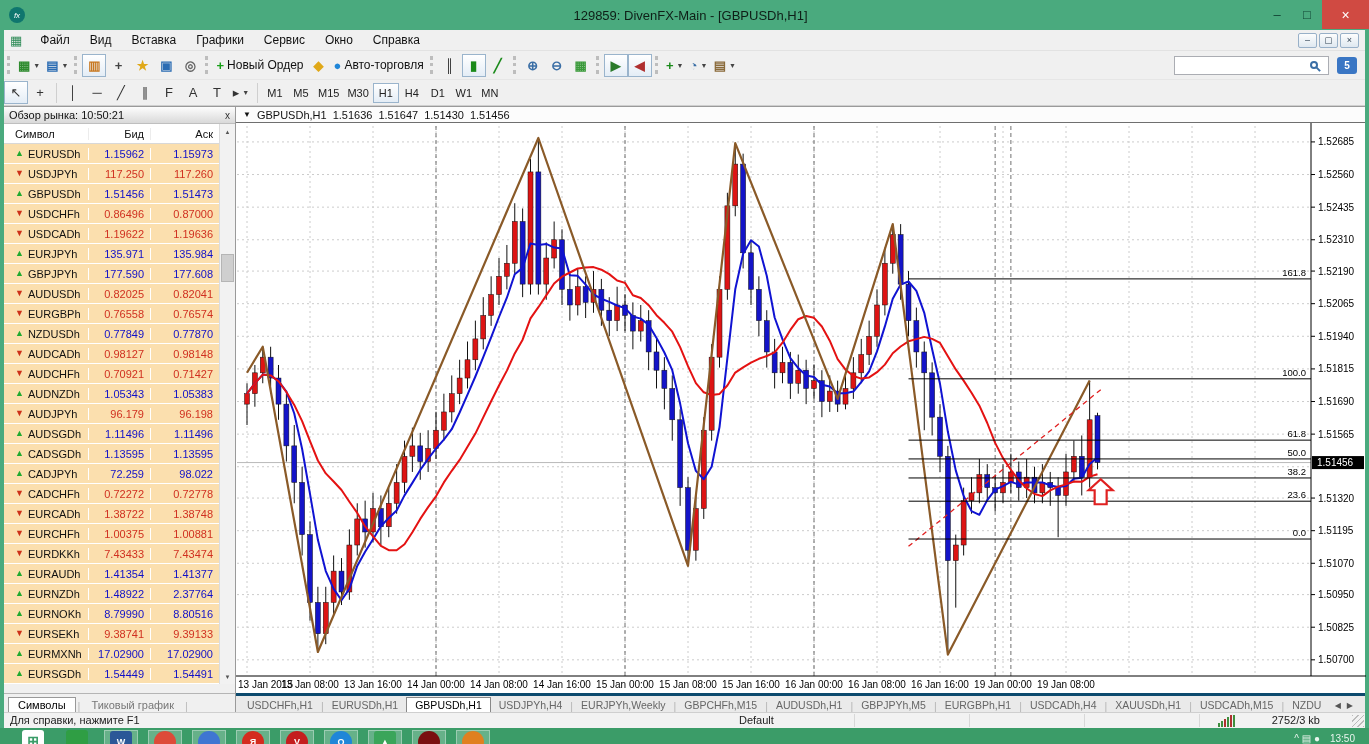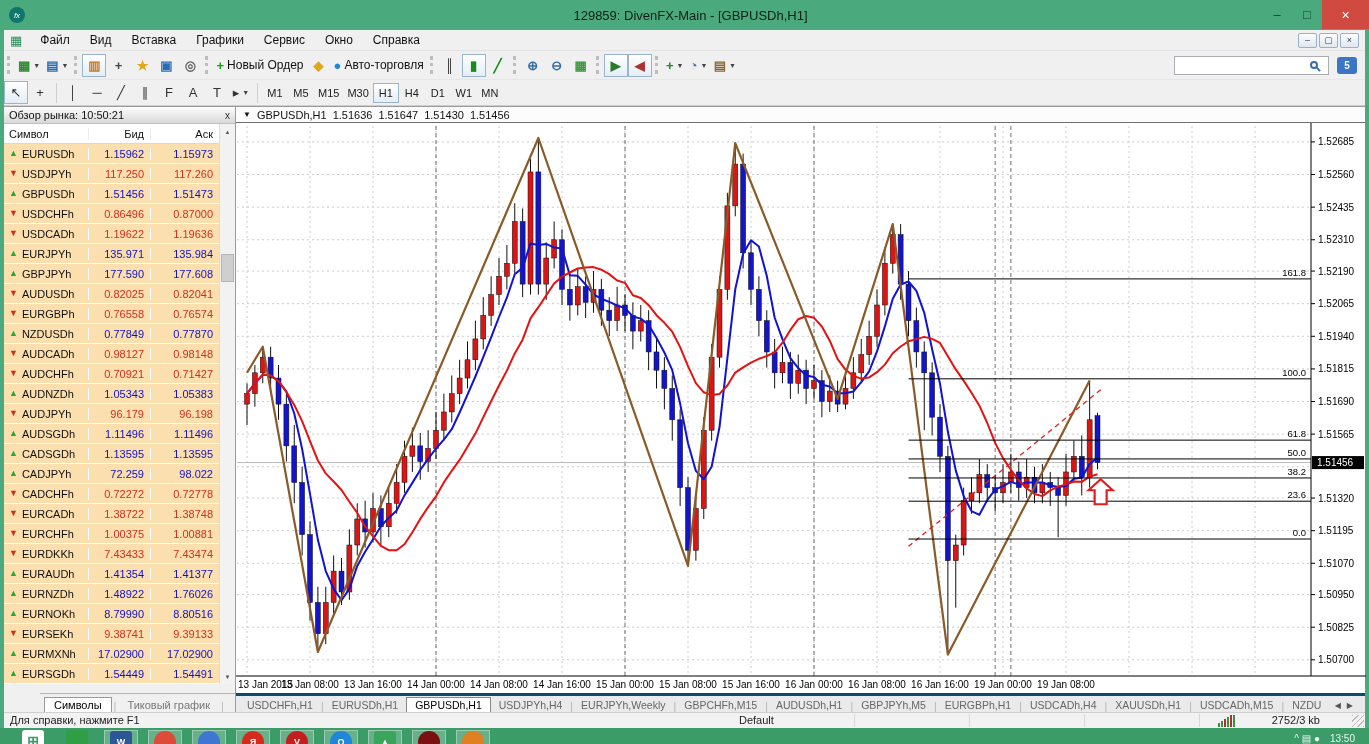--- a/index.html
+++ b/index.html
@@ -43,32 +43,32 @@
                display:flex; align-items:center; justify-content:center; margin-left:14px; }
 
   
   #market-watch { position:absolute; left:4px; top:106px; width:231px; height:606px; background:#f0f0f0; border-top:1px solid #9a9a9a; display:flex; flex-direction:column; }
   .mw-title { height:17px; background:linear-gradient(#fdfdfd,#d9d9d9); border-bottom:1px solid #bfbfbf; display:flex; align-items:center; font-size:11px; padding:0 5px; }
   .mw-close { margin-left:auto; font-size:10px; color:#333; }
   .mw-table { position:relative; background:#fff; }
   .mw-head { display:flex; height:20px; align-items:center; border-bottom:1px solid #d8d8d8; background:#fff; width:215px; font-size:11px; }
   .mw-rows { width:215px; }
   .mw-row { display:flex; height:20px; align-items:center; background:#fbdfae; border-bottom:1px solid #fff; font-size:11px; }
-  .c-sym { width:84px; padding-left:5px; display:flex; align-items:center; gap:4px; }
+  .c-sym { width:84px; padding-left:11px; display:flex; align-items:center; gap:4px; }
   .c-bid, .c-ask { width:62px; text-align:right; padding-right:6px; border-left:1px solid #fff; }
   .c-ask { width:69px; }
   .mw-head .c-bid, .mw-head .c-ask { border-left:1px solid #ececec; }
   .dir { font-size:9px; line-height:9px; }
   .up .c-bid,.up .c-ask { color:#1010c8; } .up .dir { color:#1faa30; }
   .down .c-bid,.down .c-ask { color:#d03020; } .down .dir { color:#cc3018; }
   .mw-scroll { position:absolute; right:0; top:0; bottom:0; width:16px; background:#f2f2f2; border-left:1px solid #dcdcdc; }
   .mw-scroll .sb-up,.mw-scroll .sb-dn { position:absolute; left:0; width:15px; height:15px; font-size:6px; color:#555; display:flex; align-items:center; justify-content:center; }
   .sb-up{ top:0; } .sb-dn{ bottom:0; }
   .sb-thumb { position:absolute; left:1px; top:130px; width:13px; height:28px; background:#cfcfcf; border:1px solid #b5b5b5; }
-  .mw-tabs { margin-top:auto; height:19px; background:#f0f0f0; border-top:1px solid #b5b5b5; display:flex; align-items:flex-end; font-size:11px; padding-left:4px;margin-left:36px; }
+  .mw-tabs { margin-top:auto; height:19px; background:#f0f0f0; border-top:1px solid #b5b5b5; display:flex; align-items:flex-end; font-size:11px; padding-left:4px; }
   .mw-tab { padding:1px 9px; color:#777; }
   .mw-tab.active { background:#fff; border:1px solid #999; border-bottom:none; color:#000; }
   .mw-tabsep { color:#bbb; padding:0 2px; }
 
   
   #chart-window { position:absolute; left:235px; top:106px; width:1130px; height:606px; background:#fff; border-top:1px solid #9a9a9a; border-left:1px solid #9a9a9a; }
   #chart-header { height:16px; background:#fcfcfc; border-bottom:1px solid #6f6f6f; display:flex; align-items:center; gap:6px; font-size:11px; padding-left:7px; }
   #chart-header .tri { font-size:8px; color:#111; }
   #chart-svg { display:block; width:1130px; height:570px; }
   #chart-tabs { height:19px; background:#eaeaea; border-top:3px solid #0c4a6e; display:flex; align-items:flex-end; font-size:10.5px; padding-left:3px; position:relative; }
@@ -381,21 +381,21 @@
           <span class="c-ask">7.43474</span>
         </div>
         <div class="mw-row up">
           <span class="c-sym"><span class="dir">▲</span>EURAUDh</span>
           <span class="c-bid">1.41354</span>
           <span class="c-ask">1.41377</span>
         </div>
         <div class="mw-row up">
           <span class="c-sym"><span class="dir">▲</span>EURNZDh</span>
           <span class="c-bid">1.48922</span>
-          <span class="c-ask">1.76026</span>
+          <span class="c-ask">2.37764</span>
         </div>
         <div class="mw-row up">
           <span class="c-sym"><span class="dir">▲</span>EURNOKh</span>
           <span class="c-bid">8.79990</span>
           <span class="c-ask">8.80516</span>
         </div>
         <div class="mw-row down">
           <span class="c-sym"><span class="dir">▼</span>EURSEKh</span>
           <span class="c-bid">9.38741</span>
           <span class="c-ask">9.39133</span>

